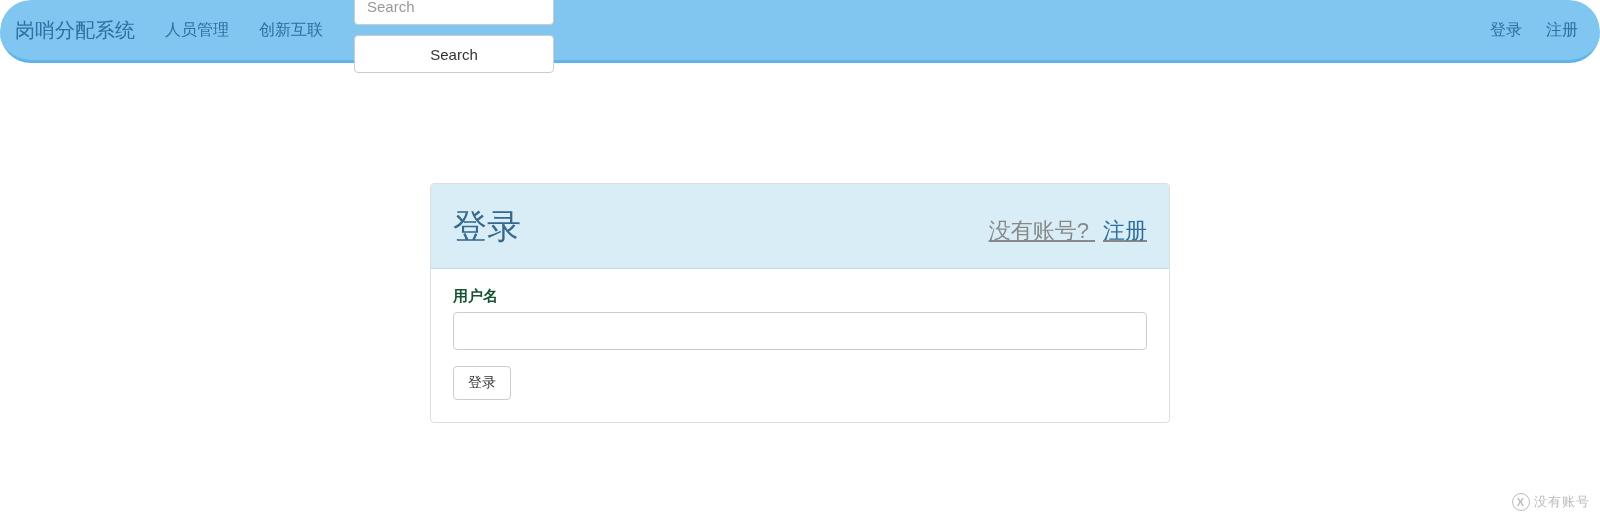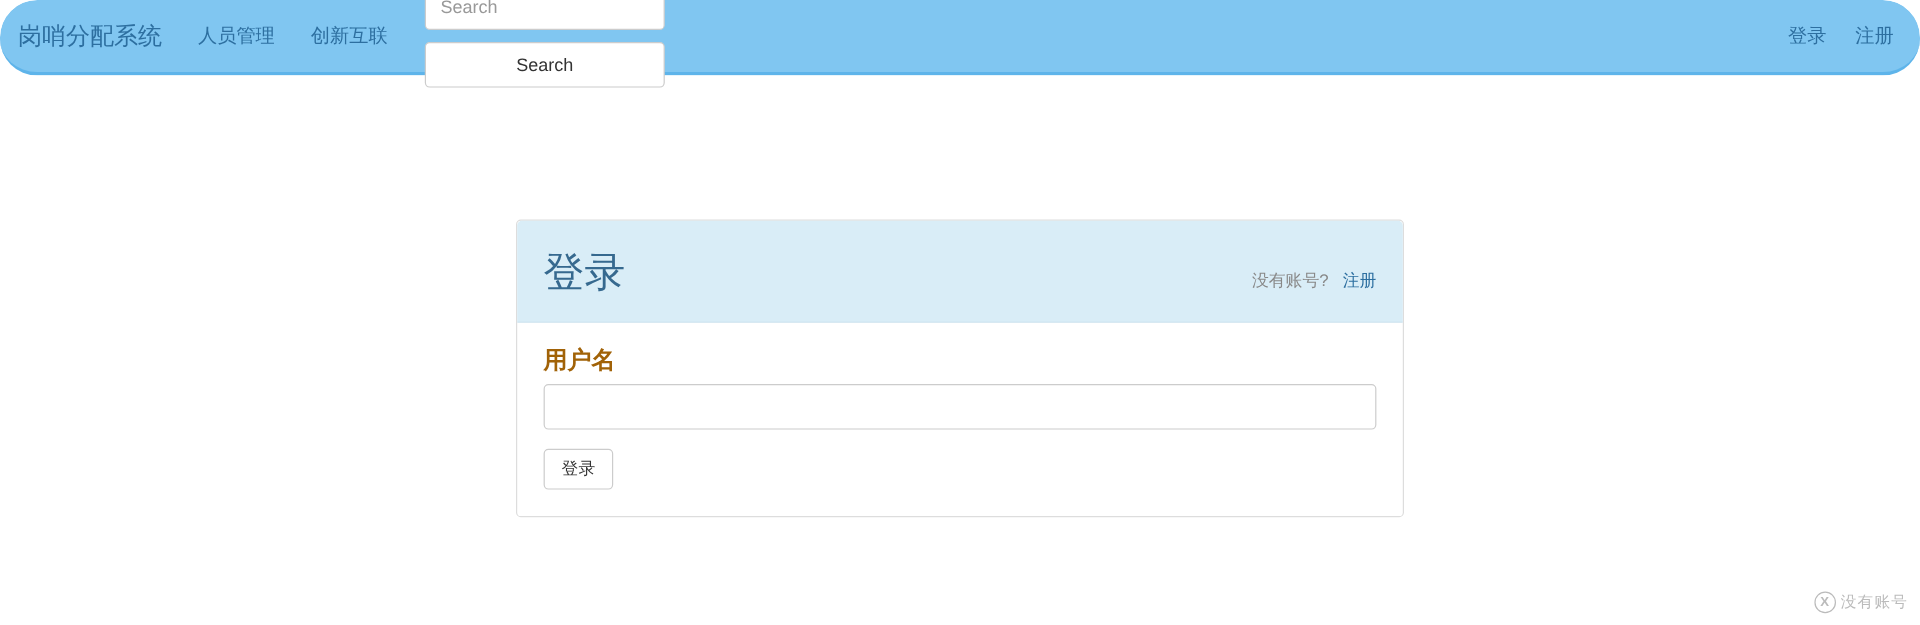--- a/index.html
+++ b/index.html
@@ -94,40 +94,41 @@
       display: flex;
       align-items: baseline;
       justify-content: space-between;
     }
     .panel-title {
       font-size: 34px;
       color: #36698f;
       font-weight: 400;
     }
     .panel-sub {
-      font-size: 14px;
+      font-size: 22px;
       color: #888;
+      text-decoration: underline;
     }
     .panel-sub a {
       color: #2d6fa0;
       text-decoration: none;
       margin-left: 8px;
     }
     .panel-body {
       padding: 18px 22px 22px 22px;
     }
     .form-group {
       margin-bottom: 16px;
     }
     .form-label {
       display: block;
       font-weight: 700;
       margin-bottom: 6px;
-      font-size: 20px;
-      color: #a16207;
+      font-size: 15px;
+      color: #14532d;
     }
     .form-control {
       width: 100%;
       height: 38px;
       padding: 6px 12px;
       font-size: 14px;
       border: 1px solid #ccc;
       border-radius: 4px;
       background: #fff;
       color: #555;

